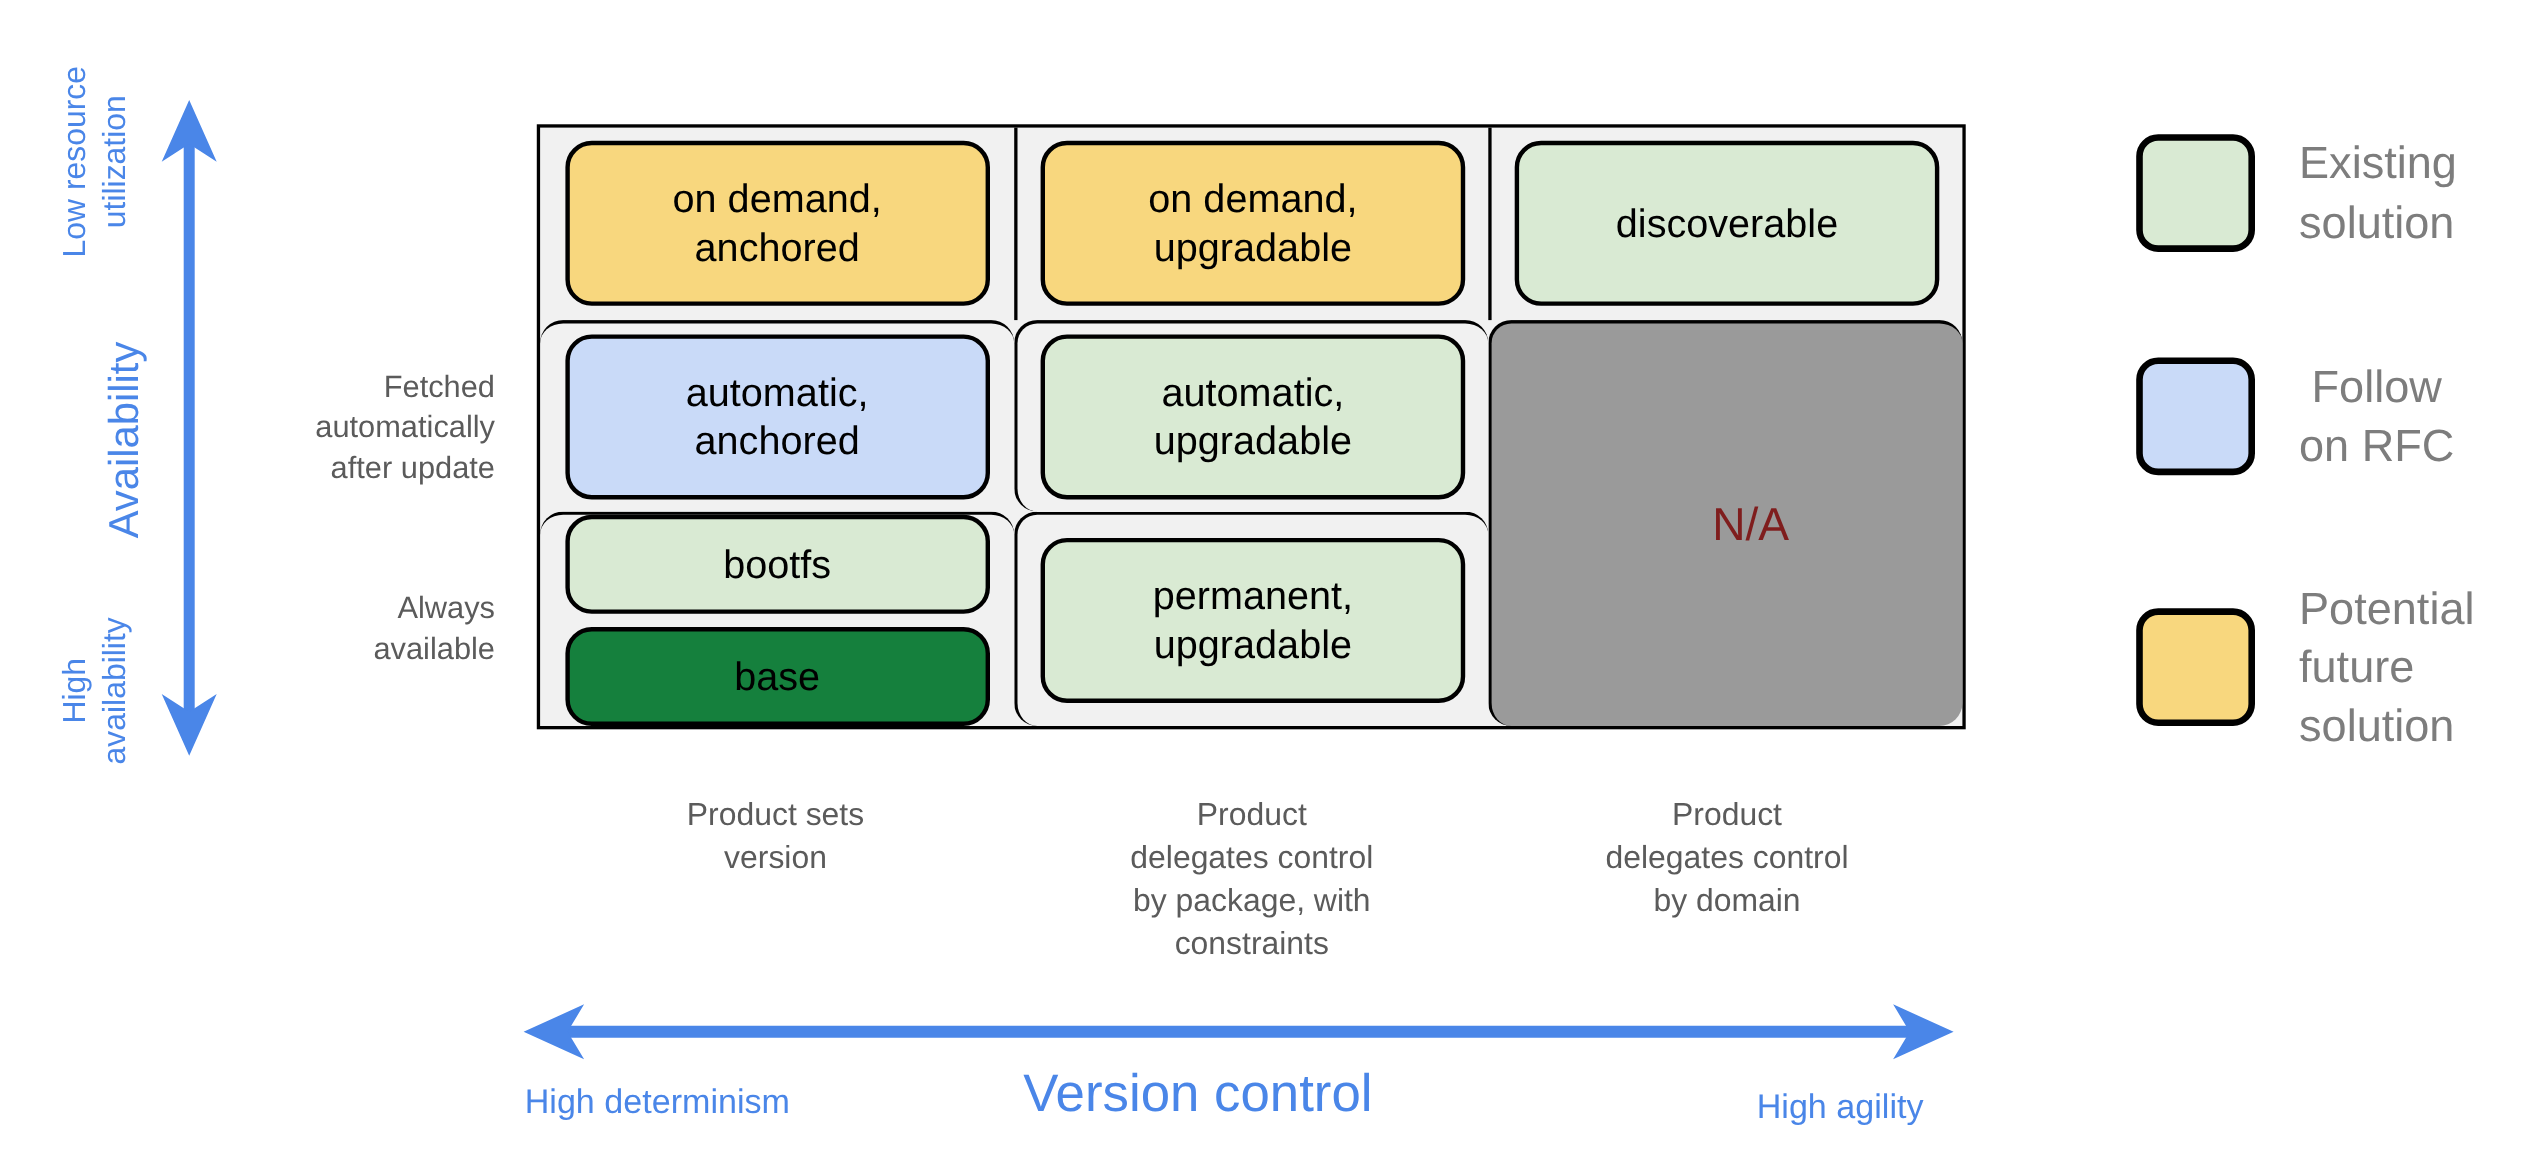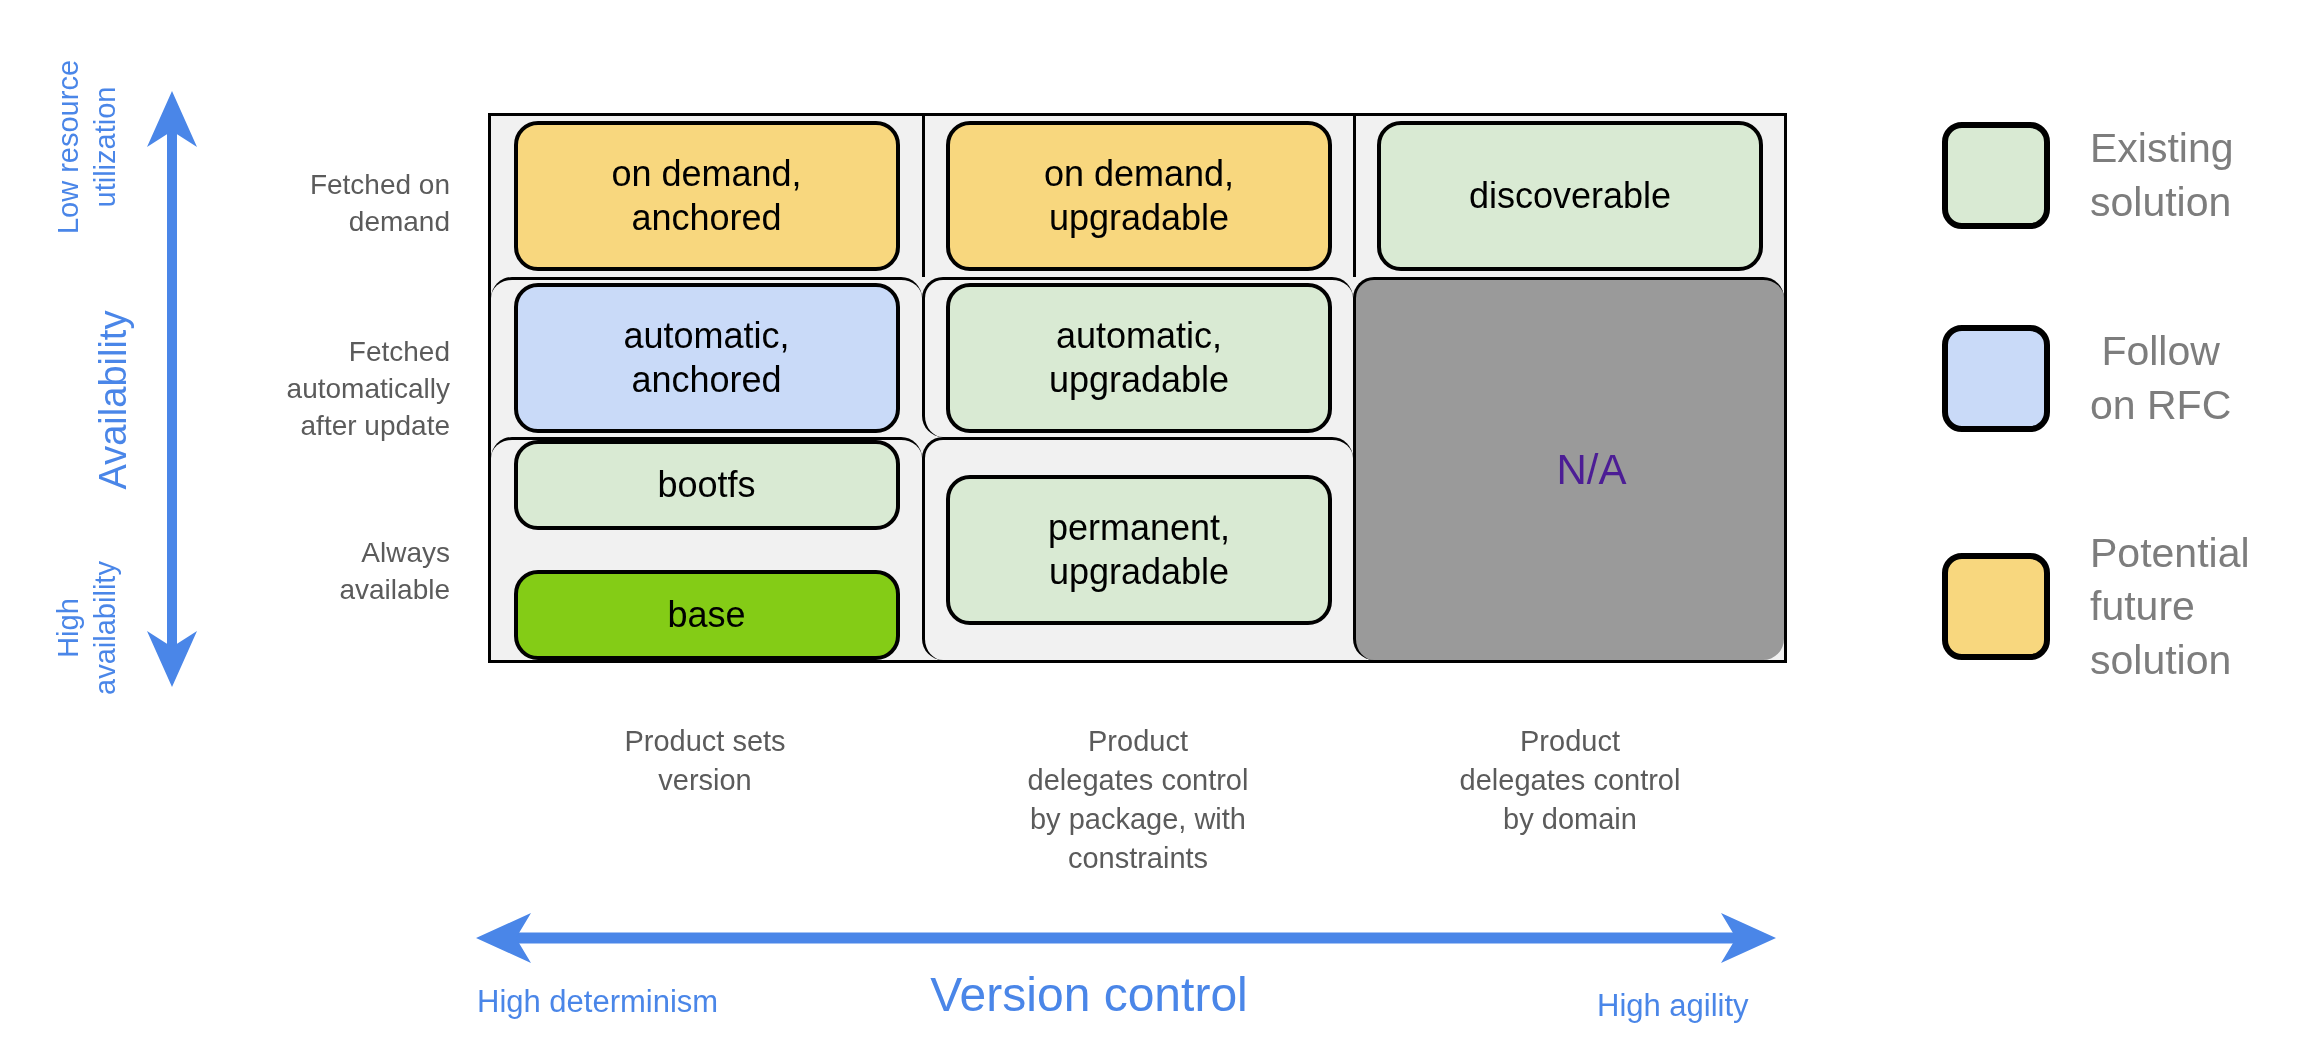--- a/index.html
+++ b/index.html
@@ -32,21 +32,21 @@
   }
   .cell {
     display:flex; flex-direction:column; align-items:center; justify-content:center;
     gap:12px; box-sizing:border-box;
   }
   .bl { border-left:3px solid #000; }
   .bt { border-top:3px solid #000;border-radius:21px; }
   .na-cell {
     grid-column:3; grid-row:2 / 4;
     display:flex; align-items:center; justify-content:center;
-    font-size:42px; color:#4c1d95; box-sizing:border-box;padding-left:43px;
+    font-size:42px; color:#7f1d1d; box-sizing:border-box;padding-left:43px;
   }
   .box {
     width:386px; height:150px; border:4px solid #000; border-radius:24px;
     box-sizing:border-box; display:flex; align-items:center; justify-content:center;
     font-size:36px; line-height:1.22; text-align:center; color:#000;
   }
   .box-small { height:90px; }
 
   
   .x-side  { position:absolute; font-size:31px; }
@@ -70,22 +70,20 @@
     <path d="M30 6 L5 62 L30 46 L55 62 Z" fill="currentColor"></path>
     <path d="M30 602 L5 546 L30 562 L55 546 Z" fill="currentColor"></path>
   </svg>
 
   <div class="vlabel vlabel-small t" style="left: -17px; top: 109px; width: 210px; height: 76px; color: rgb(74, 134, 232);">Low resource
 utilization</div>
   <div class="vlabel vlabel-big t" style="left: 10px; top: 378px; width: 210px; height: 44px; color: rgb(74, 134, 232);">Availability</div>
   <div class="vlabel vlabel-small t" style="left: -2px; top: 590px; width: 180px; height: 76px; color: rgb(74, 134, 232);">High
 availability</div>
 
-  <div class="row-label t" style="top: 204px; color: rgb(91, 91, 91);">Fetched on
-demand</div>
   <div class="row-label t" style="top: 389px; color: rgb(91, 91, 91);">Fetched
 automatically
 after update</div>
   <div class="row-label t" style="top: 572px; color: rgb(91, 91, 91);">Always
 available</div>
 
   <div class="grid" style="background-color: rgb(241, 241, 241);">
 
     <div class="cell">
       <div class="box t" style="background-color: rgb(248, 215, 126);">on demand,
@@ -105,21 +103,21 @@
     </div>
     <div class="cell bl bt">
       <div class="box t" style="background-color: rgb(217, 234, 211);">automatic,
 upgradable</div>
     </div>
 
     <div class="na-cell bl bt t" style="background-color: rgb(154, 154, 154);">N/A</div>
 
     <div class="cell bt">
       <div class="box box-small t" style="background-color: rgb(217, 234, 211);">bootfs</div>
-      <div class="box box-small t" style="background-color: #84cc16; margin-top: 28px;">base</div>
+      <div class="box box-small t" style="background-color: #15803d;">base</div>
     </div>
     <div class="cell bl bt">
       <div class="box t" style="background-color: rgb(217, 234, 211);">permanent,
 upgradable</div>
     </div>
   </div>
 
   <div class="col-label t" style="left: 488px; color: rgb(91, 91, 91);">Product sets
 version</div>
   <div class="col-label t" style="left: 921px; color: rgb(91, 91, 91);">Product

